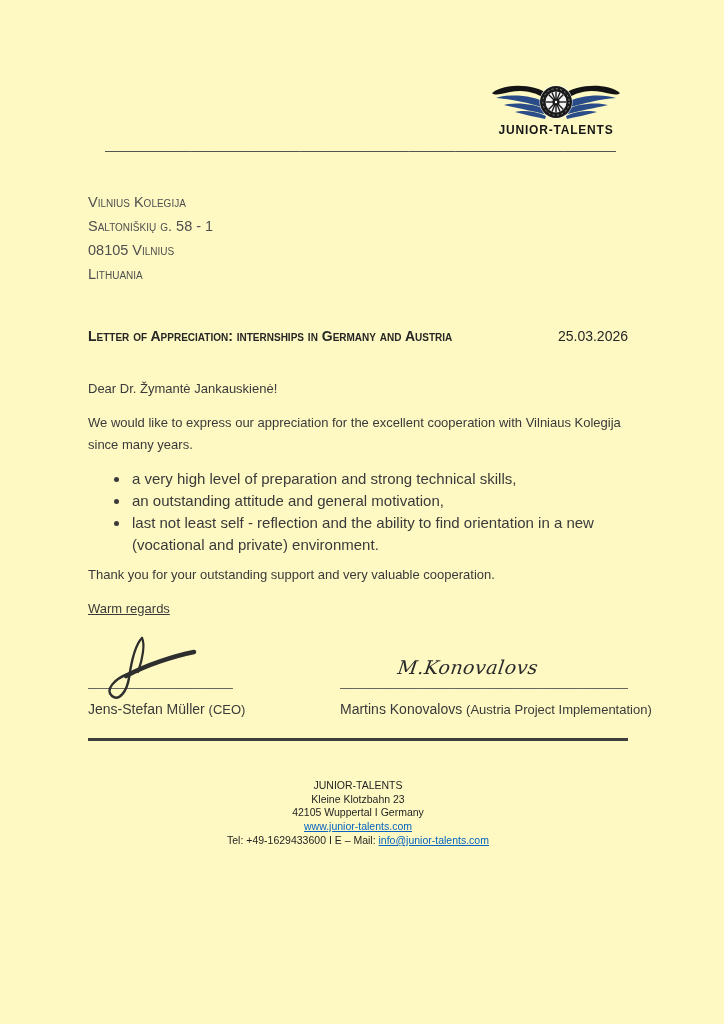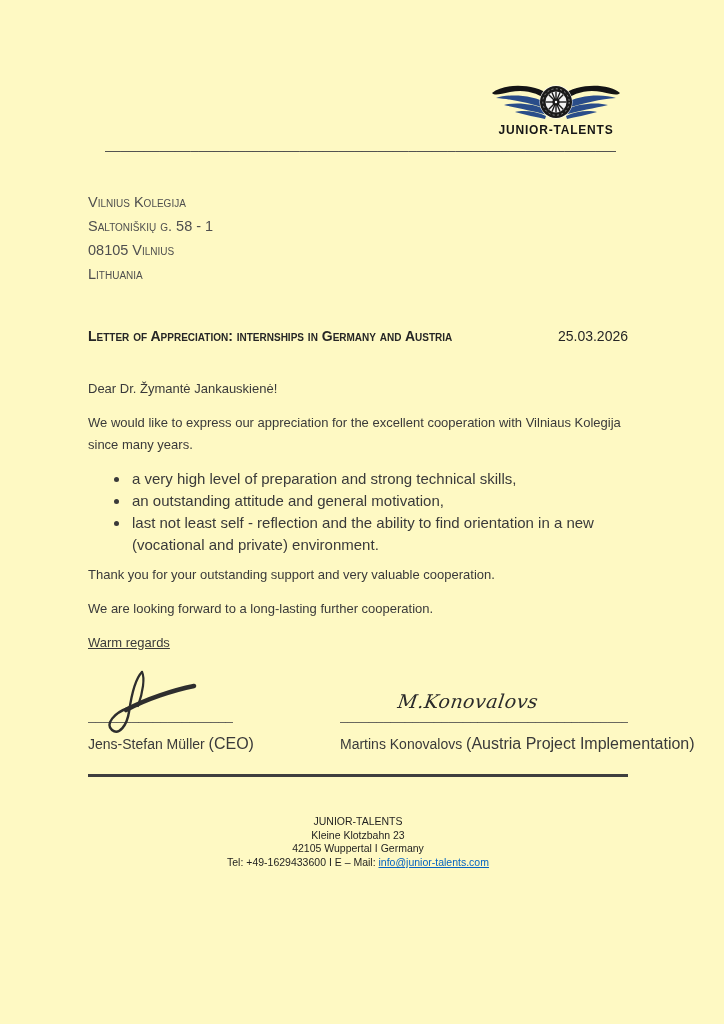--- a/index.html
+++ b/index.html
@@ -36,21 +36,21 @@
   .sig-visual .uline{position:absolute;left:0;bottom:0;height:16px;font-size:13px;}
   .sig-visual.left-v .uline{width:145px;}
   .sig-visual.right-v .uline{width:288px;}
   .flourish{position:absolute;left:2px;bottom:-14px;pointer-events:none;}
   .script-sign{
     position:absolute;left:58px;bottom:12px;
     font-family:"DejaVu Serif", serif;font-style:italic;font-size:19px;color:#2b2b2b;
     transform:skewX(-8deg);letter-spacing:.5px;white-space:nowrap;
   }
   .sig-name{margin-top:11px;font-size:14px;color:#3a3a3a;white-space:nowrap;}
-  .sig-title{font-size:16px;color:#3a3a3a;text-align:center;}
+  .sig-title{font-size:13px;color:#3a3a3a;text-align:center;}
   
   .thick-rule{margin-top:21px;height:3px;background:#3f3f3f;}
   
   .footer{margin-top:38px;text-align:center;font-size:10.5px;line-height:13.7px;color:#1f1f1f;}
   .footer a{color:#0563C1;text-decoration:underline;cursor:pointer;}
 </style>
 </head>
 <body>
 
 <div class="page">
@@ -114,21 +114,20 @@
     
     <div class="body-text">
       <p class="salutation">Dear Dr. Žymantė Jankauskienė!</p>
       <p>We would like to express our appreciation for the excellent cooperation with Vilniaus Kolegija since many years.</p>
       <ul class="points">
         <li>a very high level of preparation and strong technical skills,</li>
         <li>an outstanding attitude and general motivation,</li>
         <li>last not least self - reflection and the ability to find orientation in a new (vocational and private) environment.</li>
       </ul>
       <p>Thank you for your outstanding support and very valuable cooperation.</p>
-      <p>We are looking forward to a long-lasting further cooperation.</p>
       <p class="closing">Warm regards</p>
     </div>
 
     
     <div class="sig-row">
       <div class="sig-col left">
         <div class="sig-visual left-v">
           <span class="uline">________________________</span>
           <svg class="flourish" width="130" height="72" viewBox="0 0 130 72">
             <g fill="none" stroke="#2e2e2e" stroke-linecap="round">
@@ -156,19 +155,20 @@
     </div>
 
     
     <div class="thick-rule"></div>
 
     
     <div class="footer">
       <div>JUNIOR-TALENTS</div>
       <div>Kleine Klotzbahn 23</div>
       <div>42105 Wuppertal I Germany</div>
+      <div><a>www.junior-talents.com</a></div>
       <div>
         <span>Tel: +49-1629433600 I E – Mail: </span><a>info@junior-talents.com</a>
       </div>
     </div>
 
   </div>
 </div>
 
 </body></html>

